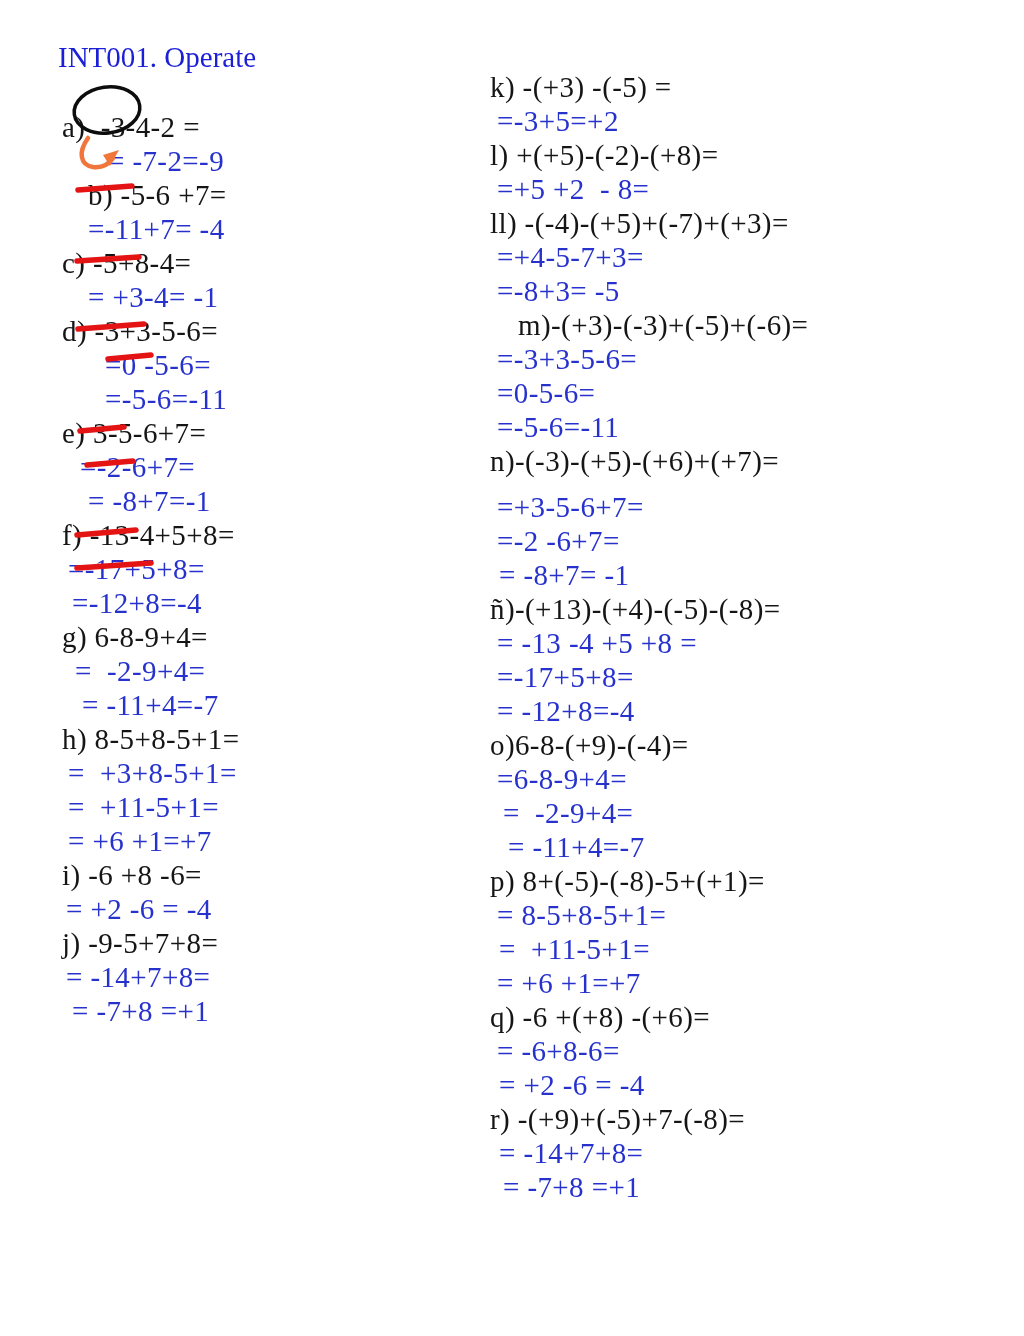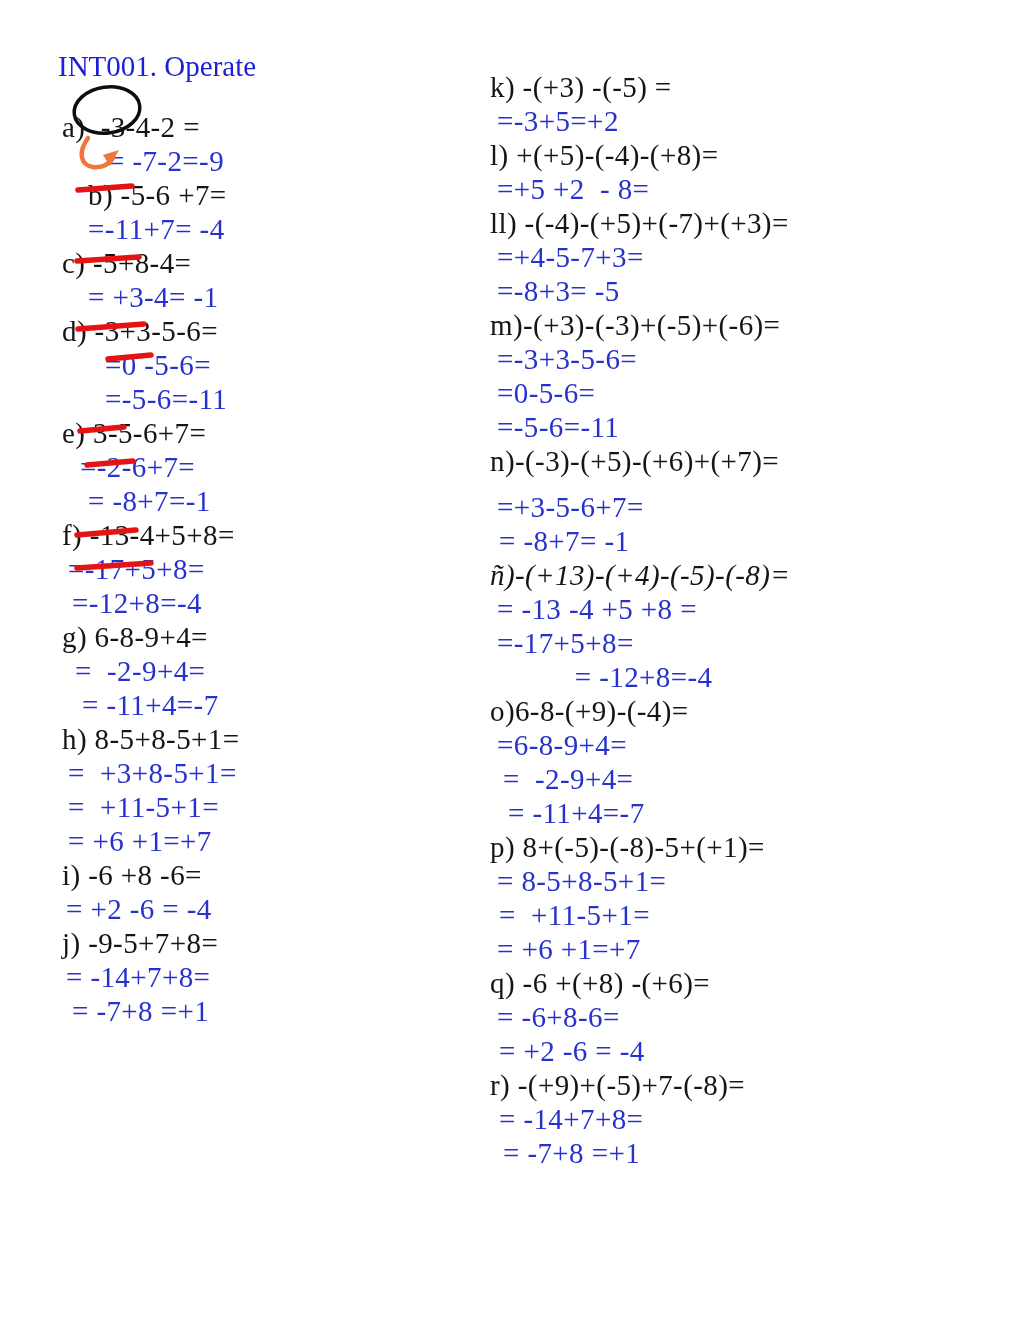--- a/index.html
+++ b/index.html
@@ -12,21 +12,21 @@
     position:relative;
     width:1024px;
     height:1336px;
     background:#ffffff;
     overflow:hidden;
     font-family:"Liberation Serif","DejaVu Serif",serif;
   }
   .title{
     position:absolute;
     left:58px;
-    top:49px;
+    top:40px;
     margin:0;
     font-size:29px;
     font-weight:400;
     line-height:34px;
     color:var(--title);
     white-space:pre;
   }
   .column{position:absolute;}
   .line{
     font-size:29px;
@@ -76,36 +76,37 @@
         <div class="line pen" style="padding-left: 10px;">= +6 +1=+7</div>
         <div class="line ink" style="padding-left: 4px;">i) -6 +8 -6=</div>
         <div class="line pen" style="padding-left: 8px;">= +2 -6 = -4</div>
         <div class="line ink" style="padding-left: 4px;">j) -9-5+7+8=</div>
         <div class="line pen" style="padding-left: 8px;">= -14+7+8=</div>
         <div class="line pen" style="padding-left: 14px;">= -7+8 =+1</div>
       </div>
       <div class="column" style="left: 488px; top: 70px;">
         <div class="line ink" style="padding-left: 2px;">k) -(+3) -(-5) =</div>
         <div class="line pen" style="padding-left: 9px;">=-3+5=+2</div>
-        <div class="line ink" style="padding-left: 2px;">l) +(+5)-(-4)-(+8)=</div>
+        <div class="line ink" style="padding-left: 2px;">l) +(+5)-(-2)-(+8)=</div>
         <div class="line pen" style="padding-left: 9px;">=+5 +2  - 8=</div>
         <div class="line ink" style="padding-left: 2px;">ll) -(-4)-(+5)+(-7)+(+3)=</div>
         <div class="line pen" style="padding-left: 9px;">=+4-5-7+3=</div>
         <div class="line pen" style="padding-left: 9px;">=-8+3= -5</div>
-        <div class="line ink" style="padding-left: 2px;">m)-(+3)-(-3)+(-5)+(-6)=</div>
+        <div class="line ink" style="padding-left: 2px; margin-left: 28px;">m)-(+3)-(-3)+(-5)+(-6)=</div>
         <div class="line pen" style="padding-left: 9px;">=-3+3-5-6=</div>
         <div class="line pen" style="padding-left: 9px;">=0-5-6=</div>
         <div class="line pen" style="padding-left: 9px;">=-5-6=-11</div>
         <div class="line ink" style="padding-left: 2px;">n)-(-3)-(+5)-(+6)+(+7)=</div>
         <div class="line pen" style="padding-left: 9px; margin-top: 12px;">=+3-5-6+7=</div>
+        <div class="line pen" style="padding-left: 9px;">=-2 -6+7=</div>
         <div class="line pen" style="padding-left: 11px;">= -8+7= -1</div>
-        <div class="line ink" style="padding-left: 2px; font-style: italic;">ñ)-(+13)-(+4)-(-5)-(-8)=</div>
+        <div class="line ink" style="padding-left: 2px;">ñ)-(+13)-(+4)-(-5)-(-8)=</div>
         <div class="line pen" style="padding-left: 9px;">= -13 -4 +5 +8 =</div>
         <div class="line pen" style="padding-left: 9px;">=-17+5+8=</div>
-        <div class="line pen" style="padding-left: 9px; text-align: center;">= -12+8=-4</div>
+        <div class="line pen" style="padding-left: 9px;">= -12+8=-4</div>
         <div class="line ink" style="padding-left: 2px;">o)6-8-(+9)-(-4)=</div>
         <div class="line pen" style="padding-left: 9px;">=6-8-9+4=</div>
         <div class="line pen" style="padding-left: 15px;">=  -2-9+4=</div>
         <div class="line pen" style="padding-left: 20px;">= -11+4=-7</div>
         <div class="line ink" style="padding-left: 2px;">p) 8+(-5)-(-8)-5+(+1)=</div>
         <div class="line pen" style="padding-left: 9px;">= 8-5+8-5+1=</div>
         <div class="line pen" style="padding-left: 11px;">=  +11-5+1=</div>
         <div class="line pen" style="padding-left: 9px;">= +6 +1=+7</div>
         <div class="line ink" style="padding-left: 2px;">q) -6 +(+8) -(+6)=</div>
         <div class="line pen" style="padding-left: 9px;">= -6+8-6=</div>

